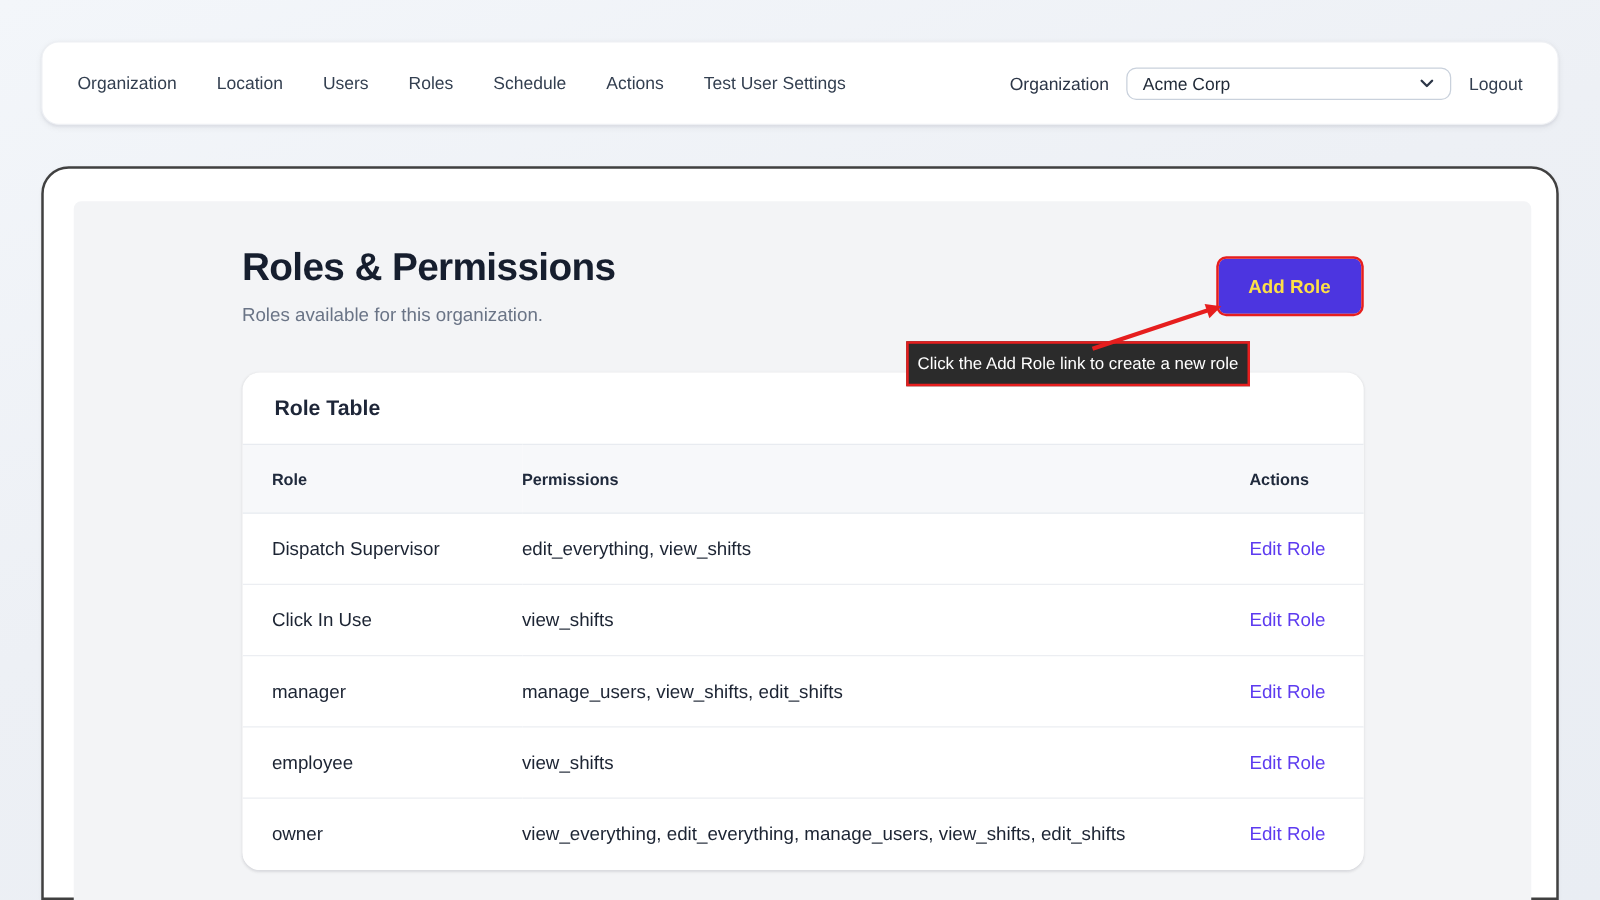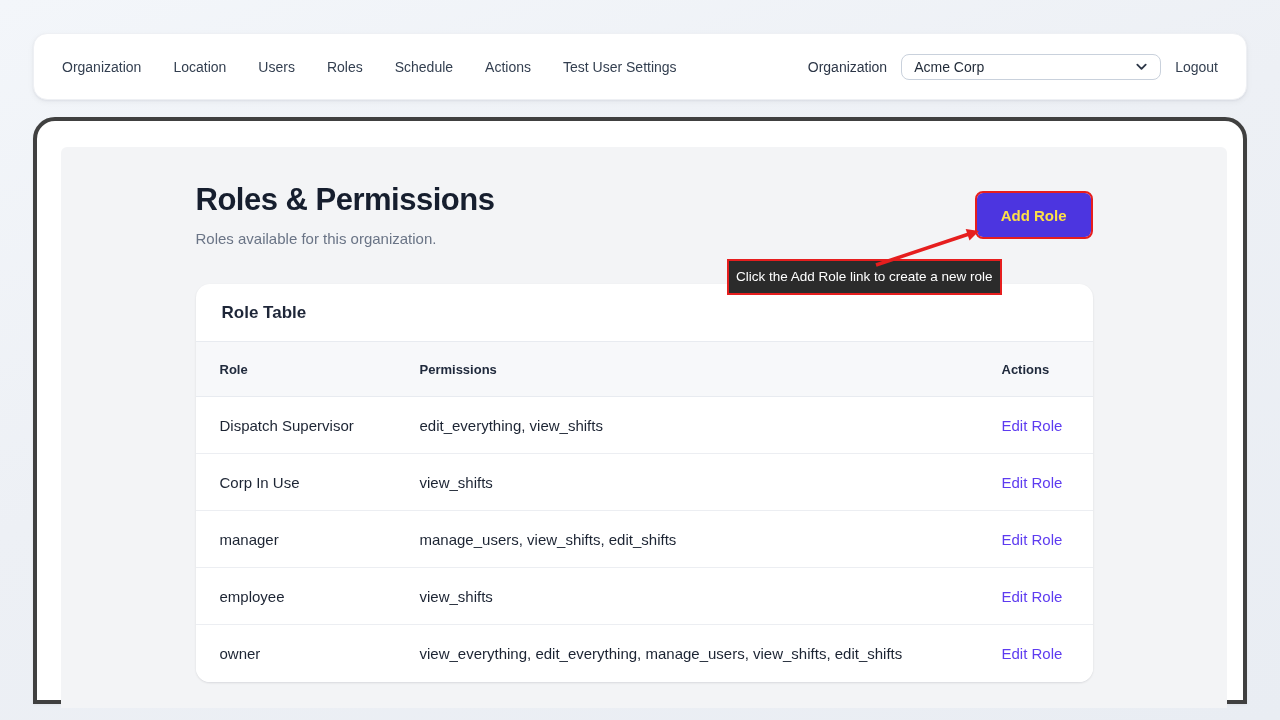--- a/index.html
+++ b/index.html
@@ -30,22 +30,22 @@
   .nav-right{margin-left:auto;display:flex;align-items:center;gap:14px;}
   .org-label{font-size:14px;color:#2c3647;}
   .org-select{
     width:260px;height:22px;background:#fff;border:1px solid #c9d1dc;border-radius:8px;
     display:flex;align-items:center;padding:12px 12px;font-size:14px;color:#1f2937;
     cursor:pointer;justify-content:space-between;
   }
   .logout{font-size:14px;color:#333f50;text-decoration:none;cursor:pointer;}
   
   .main-card{
-    position:absolute;left:33px;top:117px;width:1214px;height:587px;
-    background:#ffffff;border:4px solid #404040;border-radius:22px 22px 0 0;
+    position:absolute;left:33px;top:133px;width:1214px;height:587px;
+    background:#ffffff;border:2px solid #404040;border-radius:22px 22px 0 0;
     box-shadow:0 1px 3px rgba(16,24,40,.05);
   }
   .panel{
     position:absolute;left:24px;top:26px;width:1166px;height:561px;
     background:#f3f4f6;border-radius:6px 6px 0 0;
   }
   .content{width:897px;margin:0 auto;position:relative;padding-top:35px;}
   h1.page-title{
     font-size:31px;line-height:36px;font-weight:800;letter-spacing:-.5px;
     color:var(--heading);
@@ -168,21 +168,21 @@
 
               <tr>
                 <td>Dispatch Supervisor</td>
                 <td>edit_everything, view_shifts</td>
                 <td>
                   <a class="edit-role-link">Edit Role</a>
                 </td>
               </tr>
 
               <tr>
-                <td>Corp In Use</td>
+                <td>Click In Use</td>
                 <td>view_shifts</td>
                 <td>
                   <a class="edit-role-link">Edit Role</a>
                 </td>
               </tr>
 
               <tr>
                 <td>manager</td>
                 <td>manage_users, view_shifts, edit_shifts</td>
                 <td>

